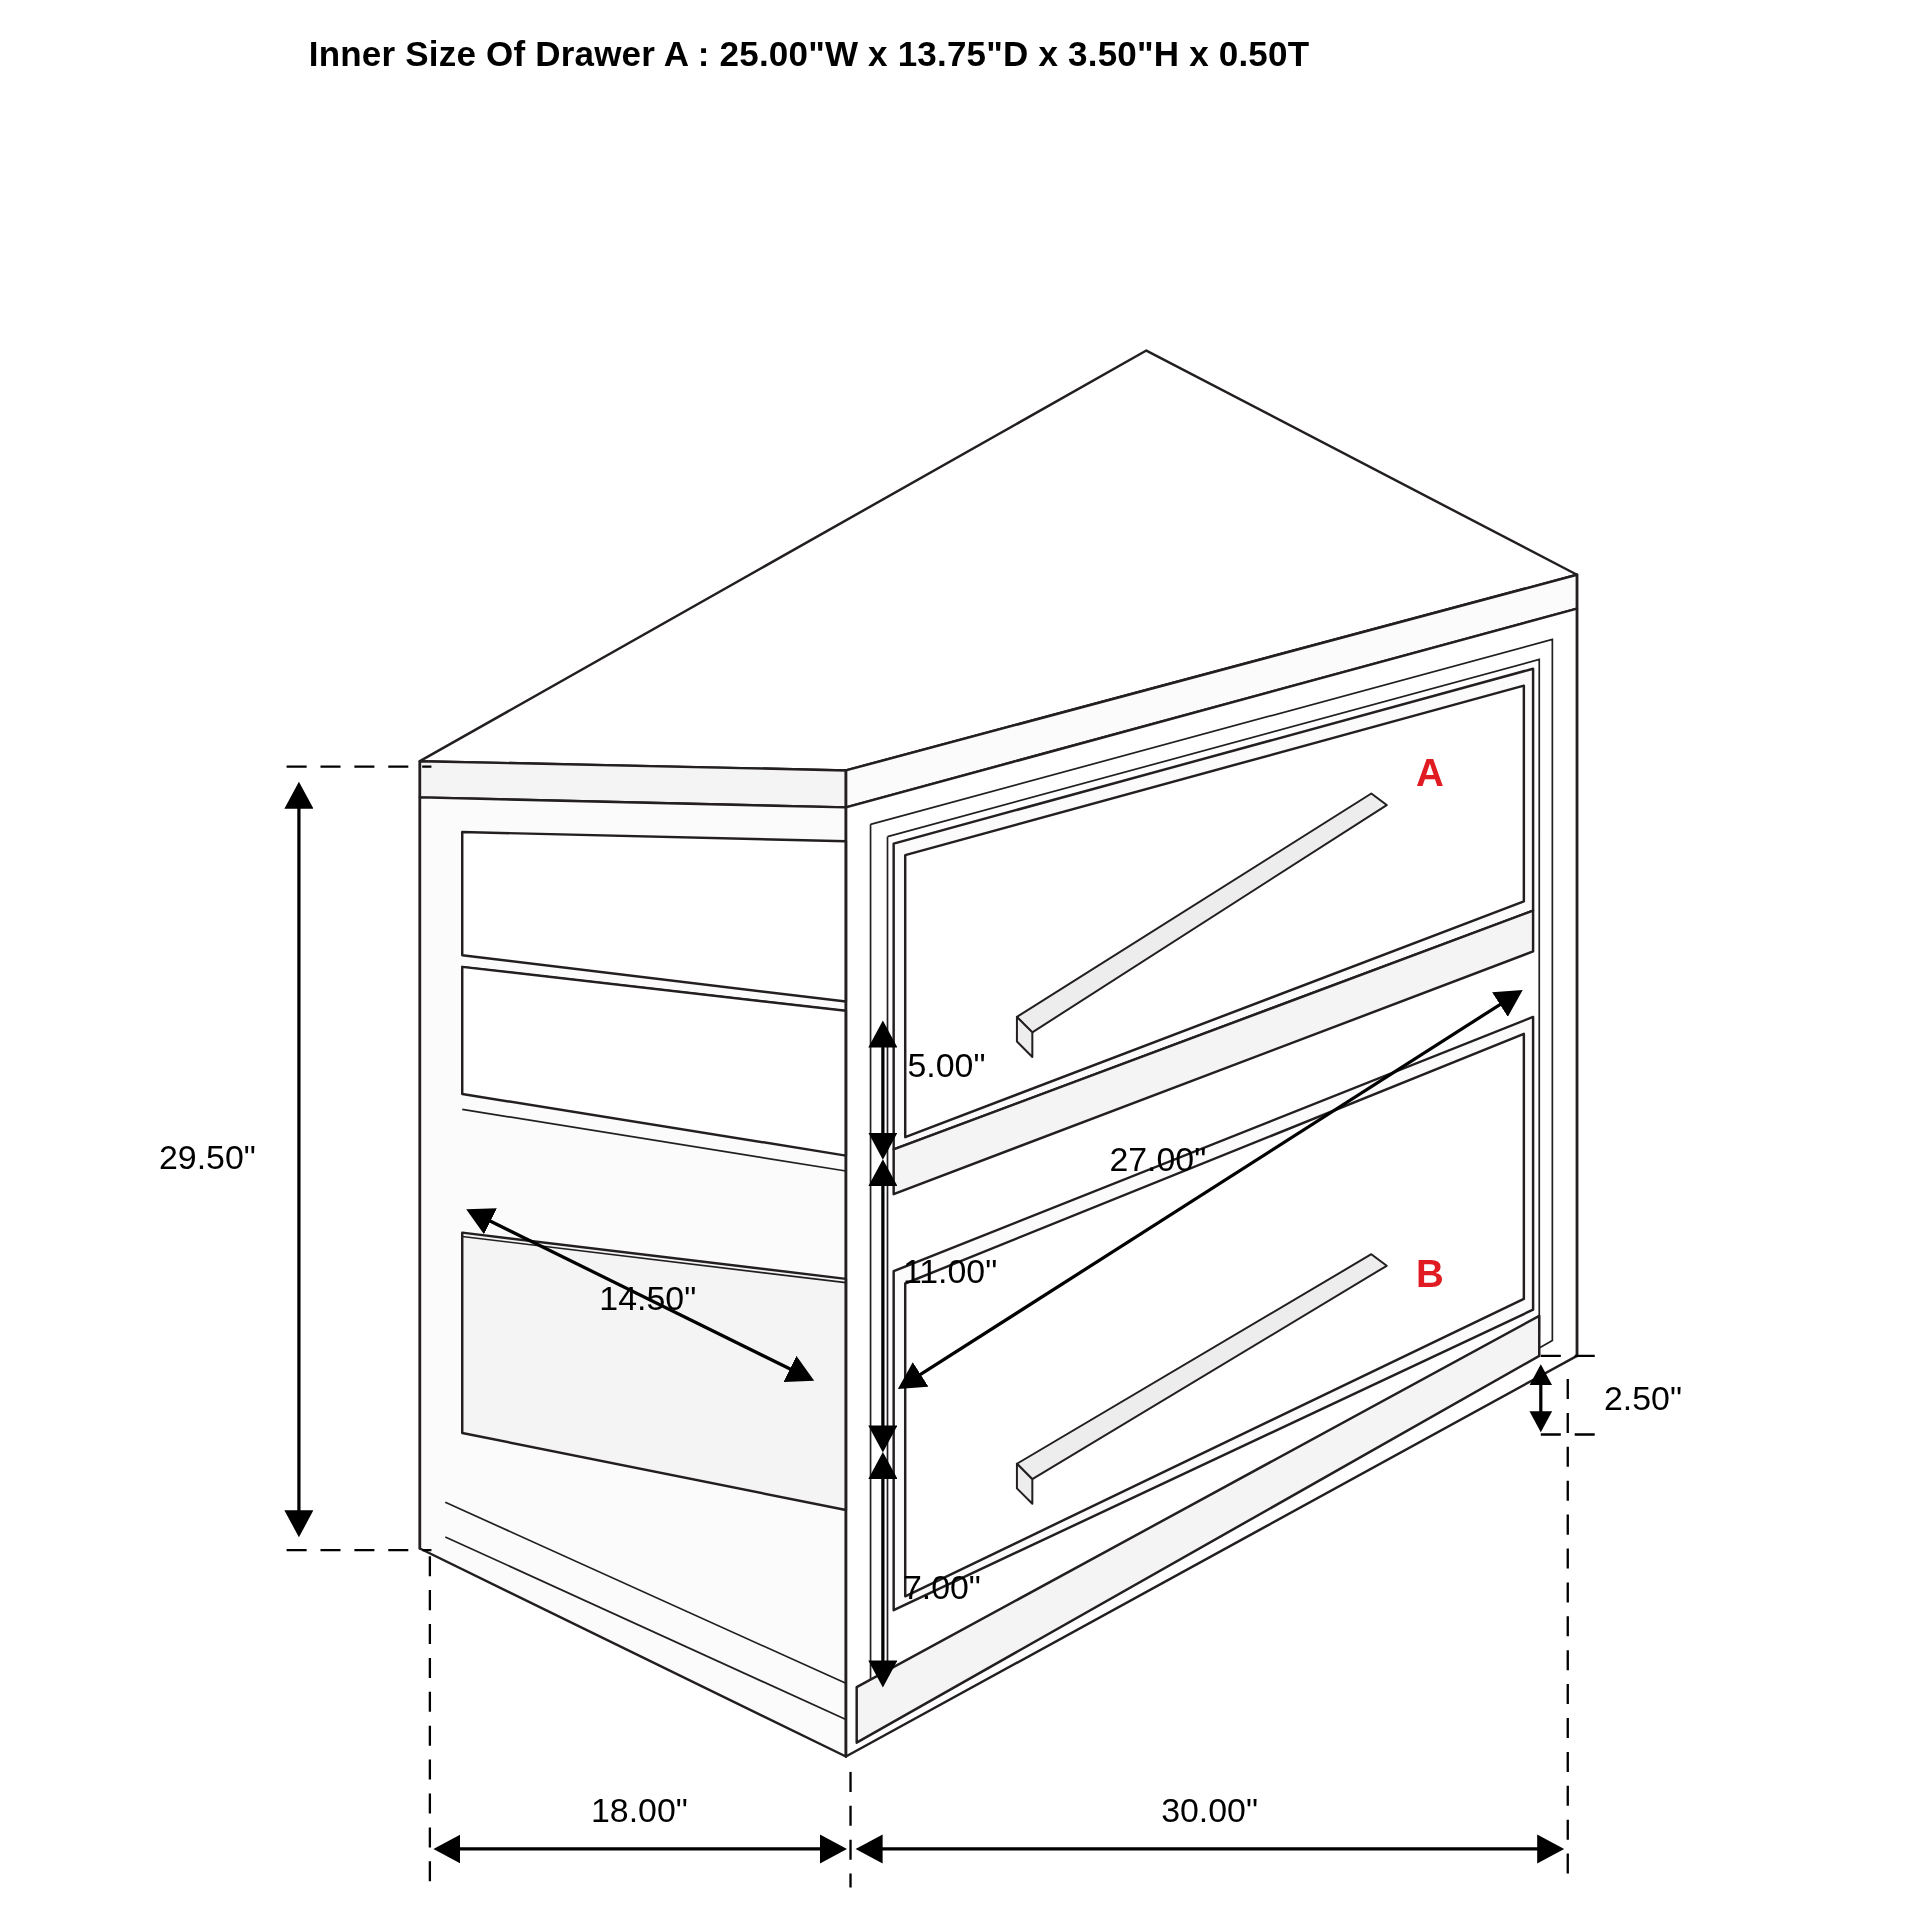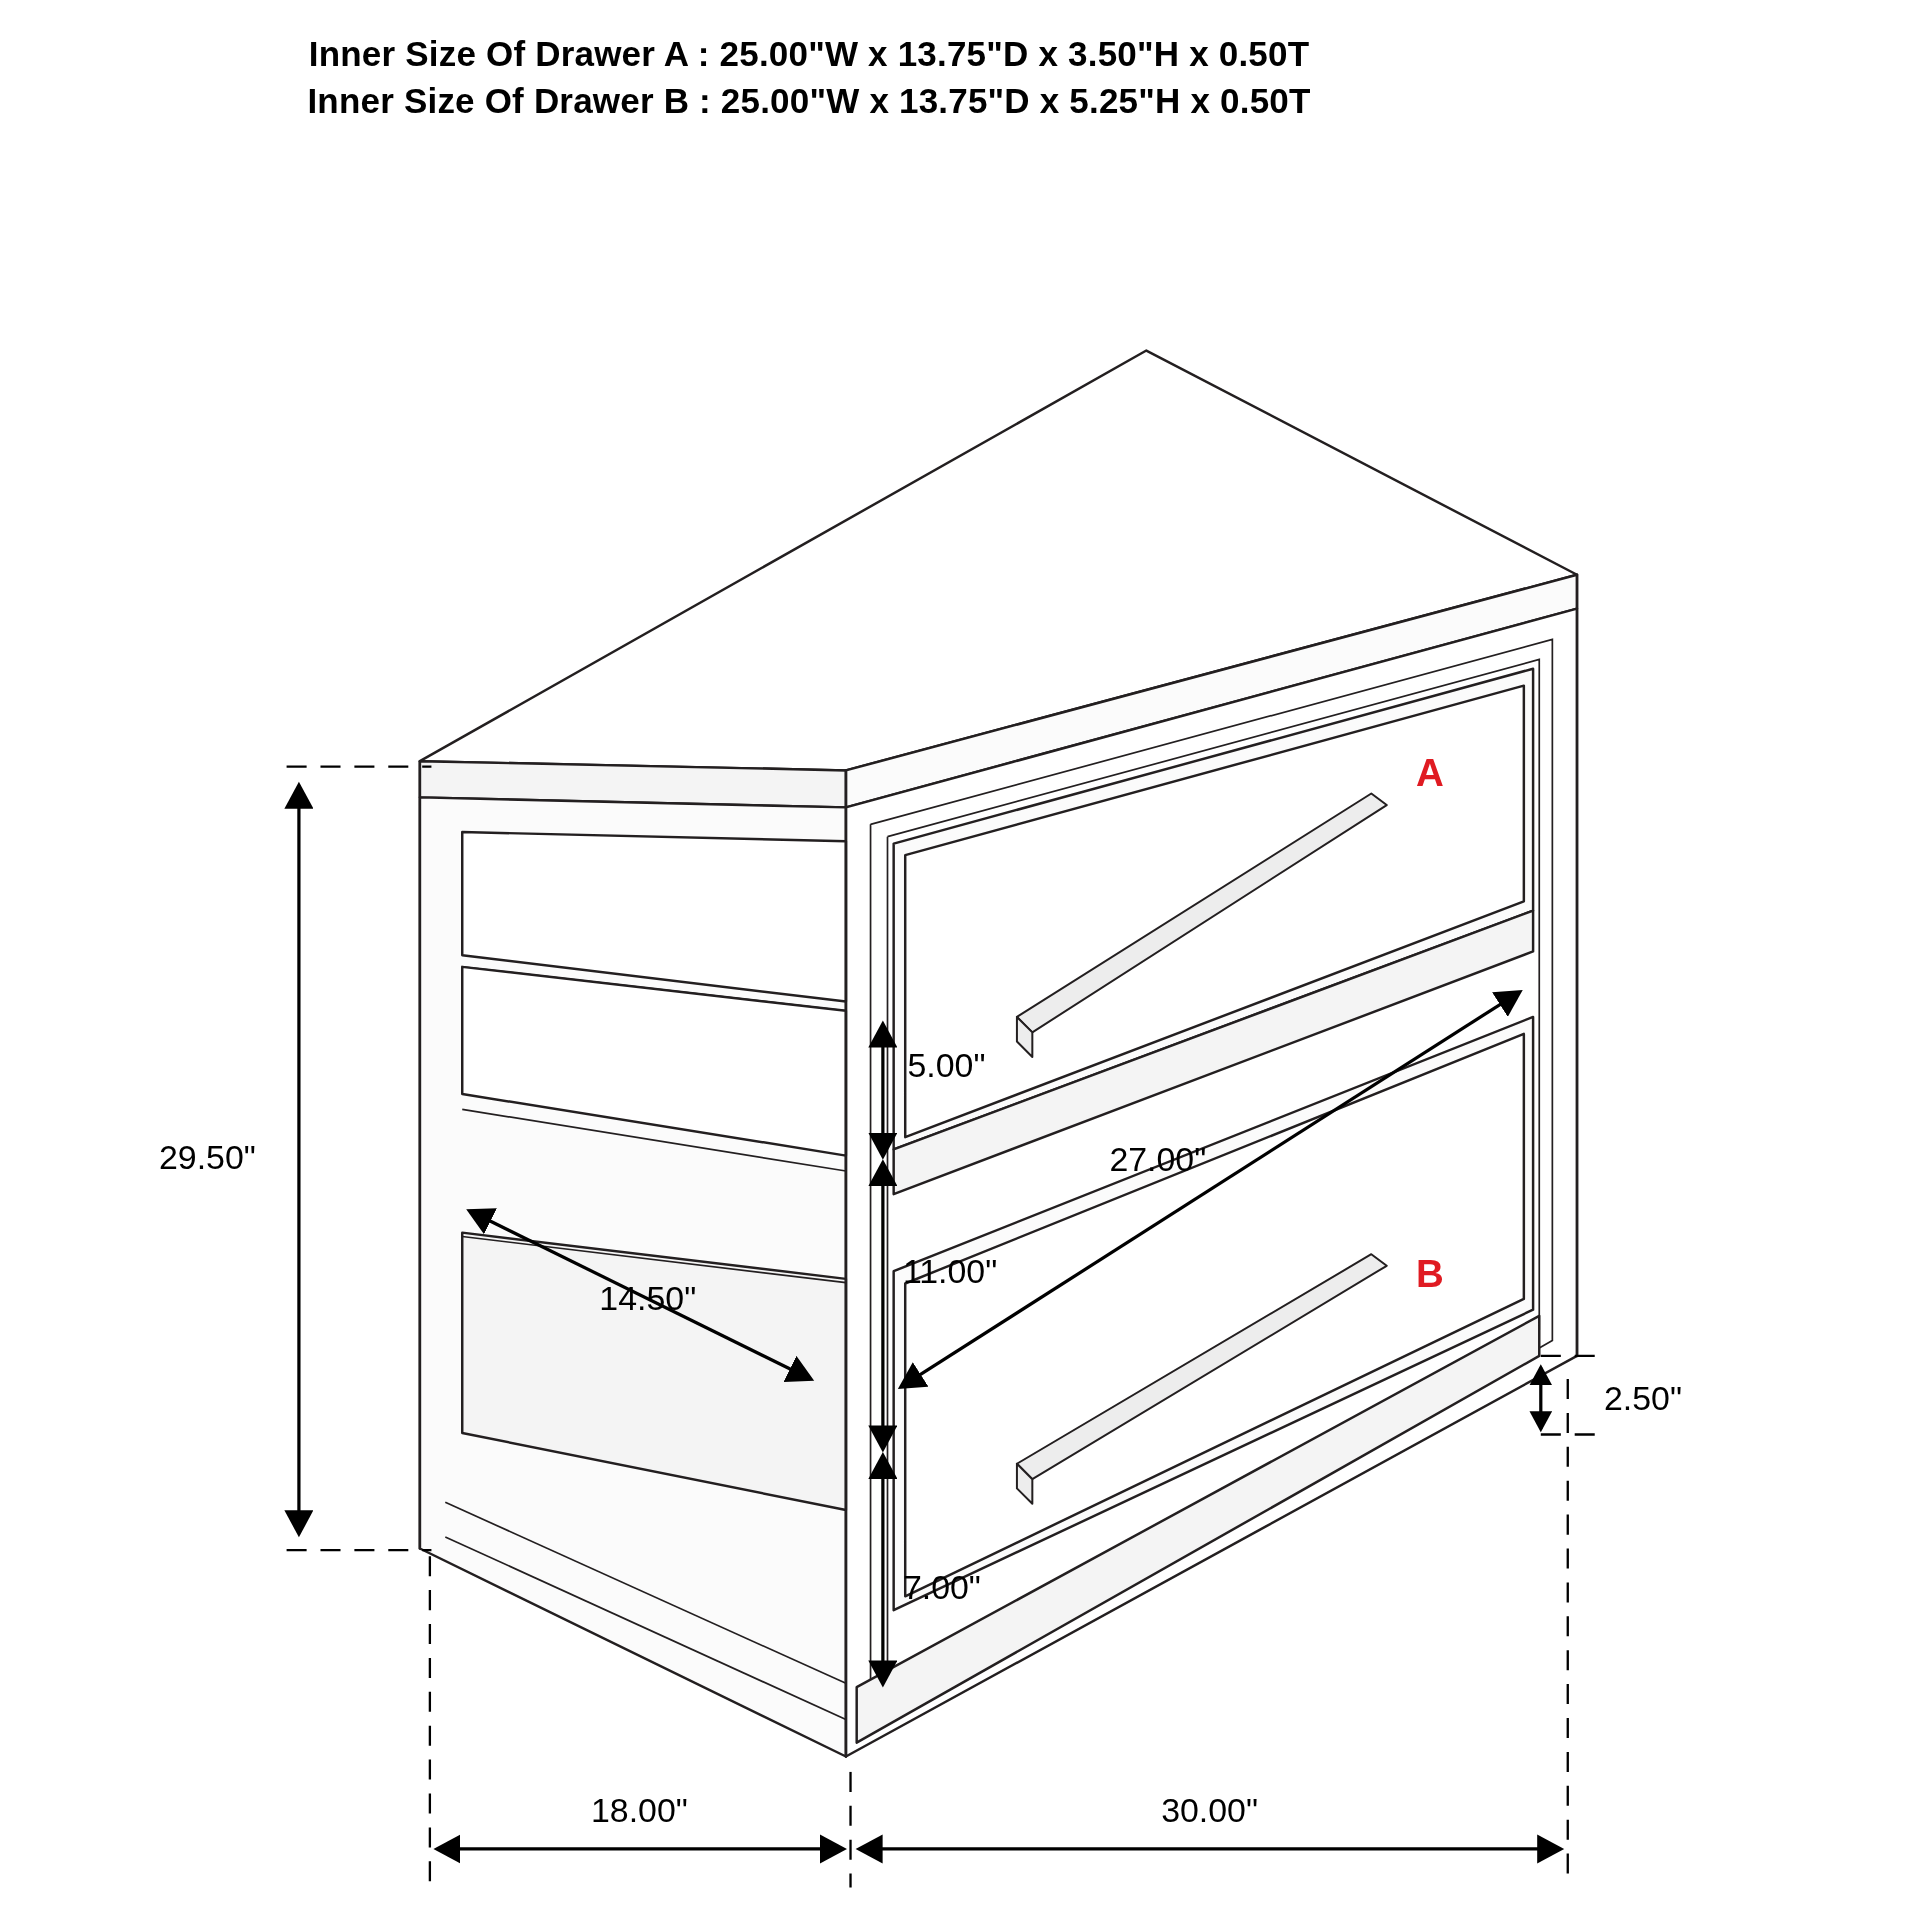--- a/index.html
+++ b/index.html
@@ -103,21 +103,20 @@
     fill: #000000;
   }
 </style>
 </head>
 <body>
 
 <div id="stage">
 
   <div class="title-block">
     <div class="title-line">Inner Size Of Drawer A : 25.00"W x 13.75"D x 3.50"H x 0.50T</div>
-    <div class="title-line">Inner Size Of Drawer B : 25.00"W x 13.75"D x 5.25"H x 0.50T</div>
   </div>
 
   <svg id="drawing" viewBox="0 0 2500 2500">
 
     <defs>
       <marker id="ah" viewBox="0 0 14 14" refX="11" refY="7" markerWidth="9" markerHeight="9" orient="auto-start-reverse">
         <path d="M 0 0 L 13 7 L 0 14 z" class="arrowhead"></path>
       </marker>
       <marker id="ah2" viewBox="0 0 14 14" refX="11" refY="7" markerWidth="7" markerHeight="7" orient="auto-start-reverse">
         <path d="M 0 0 L 13 7 L 0 14 z" class="arrowhead"></path>

